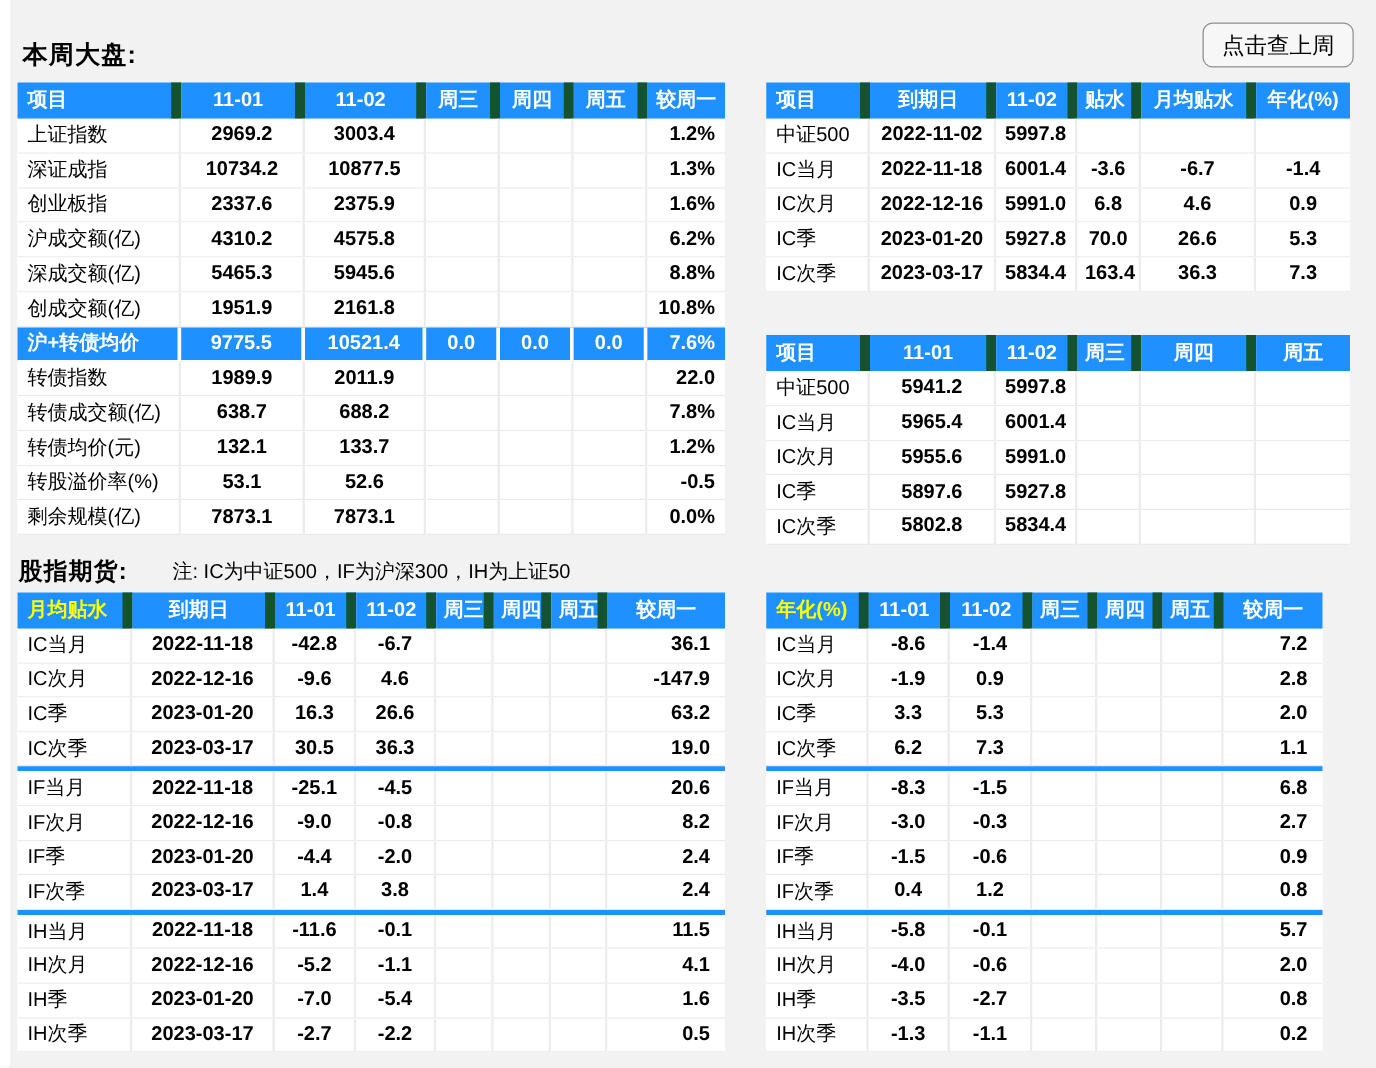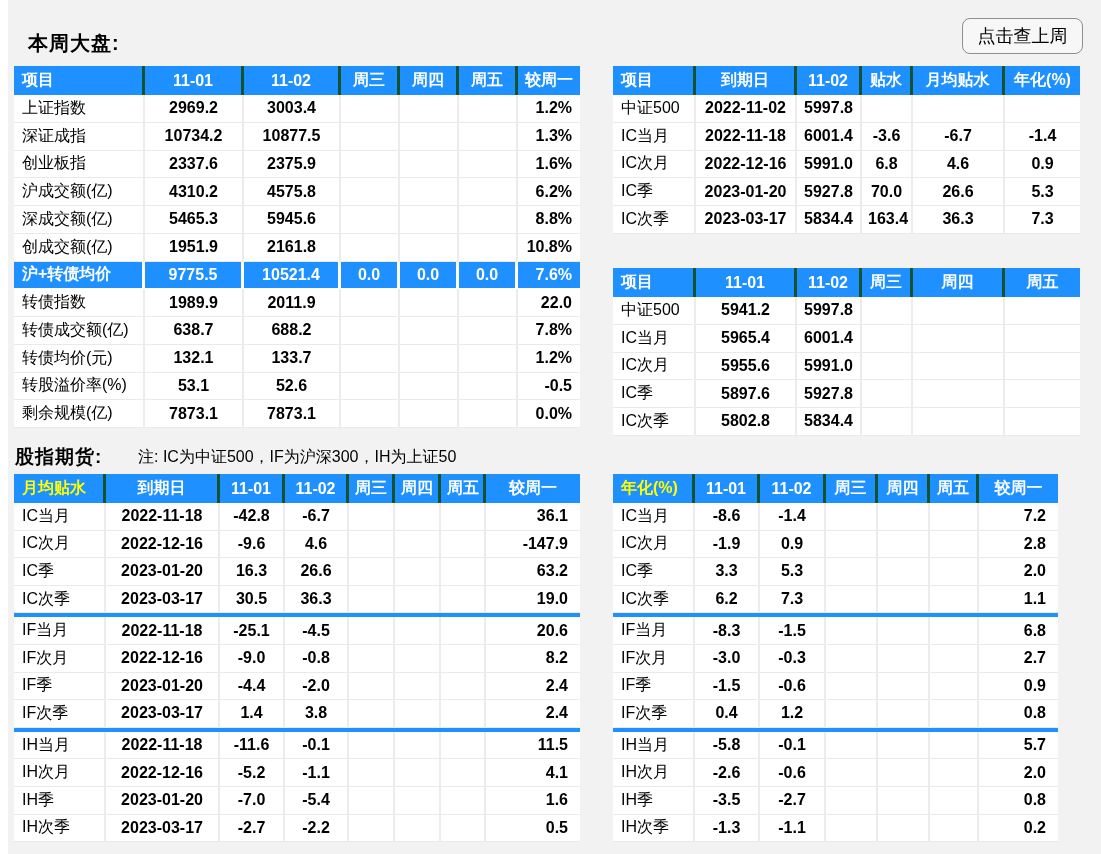--- a/index.html
+++ b/index.html
@@ -12,21 +12,21 @@
     color: #000;
     overflow: hidden;
     --blue: #1e90ff;
     --yellow: #ffff00;
   }
   .left-strip {
     position: absolute; left: 0; top: 0; width: 8px; height: 100%;
     background: #ffffff;
   }
   .page-title {
-    position: absolute; left: 28px; top: 30px;
+    position: absolute; left: 18px; top: 30px;
     font-size: 20px; font-weight: 700; letter-spacing: 1px;
   }
   .lastweek-button {
     position: absolute; left: 962px; top: 18px;
     width: 121px; height: 36px;
     background: #f7f7f7;
     border: 1px solid #8f8f8f;
     border-radius: 8px;
     font-family: inherit;
     font-size: 18px; color: #000;
@@ -46,21 +46,21 @@
     border-collapse: separate; border-spacing: 0;
     table-layout: fixed;
     background: #ffffff;
   }
   .tbl th {
     background: var(--blue);
     color: #fff;
     font-size: 16px; font-weight: 700;
     height: 29px;
     padding: 0 6px;
-    border-right: 3px solid #14532d;
+    border-right: 8px solid #14532d;
     white-space: nowrap; overflow: hidden;
   }
   .tbl th:last-child { border-right: none; }
   .tbl th.yellow { color: var(--yellow); }
   .tbl td {
     font-size: 16px;
     padding: 0 6px;
     border-right: 2px solid #ececec;
     border-bottom: 1px solid #eaeaea;
     white-space: nowrap; overflow: hidden;
@@ -621,21 +621,21 @@
           <td class="label al-left">IH当月</td>
           <td class="num al-center">-5.8</td>
           <td class="num al-center">-0.1</td>
           <td class="num al-center"></td>
           <td class="num al-center"></td>
           <td class="num al-center"></td>
           <td class="num al-right">5.7</td>
         </tr>
         <tr class="">
           <td class="label al-left">IH次月</td>
-          <td class="num al-center">-2.6</td>
+          <td class="num al-center">-4.0</td>
           <td class="num al-center">-0.6</td>
           <td class="num al-center"></td>
           <td class="num al-center"></td>
           <td class="num al-center"></td>
           <td class="num al-right">2.0</td>
         </tr>
         <tr class="">
           <td class="label al-left">IH季</td>
           <td class="num al-center">-3.5</td>
           <td class="num al-center">-2.7</td>

